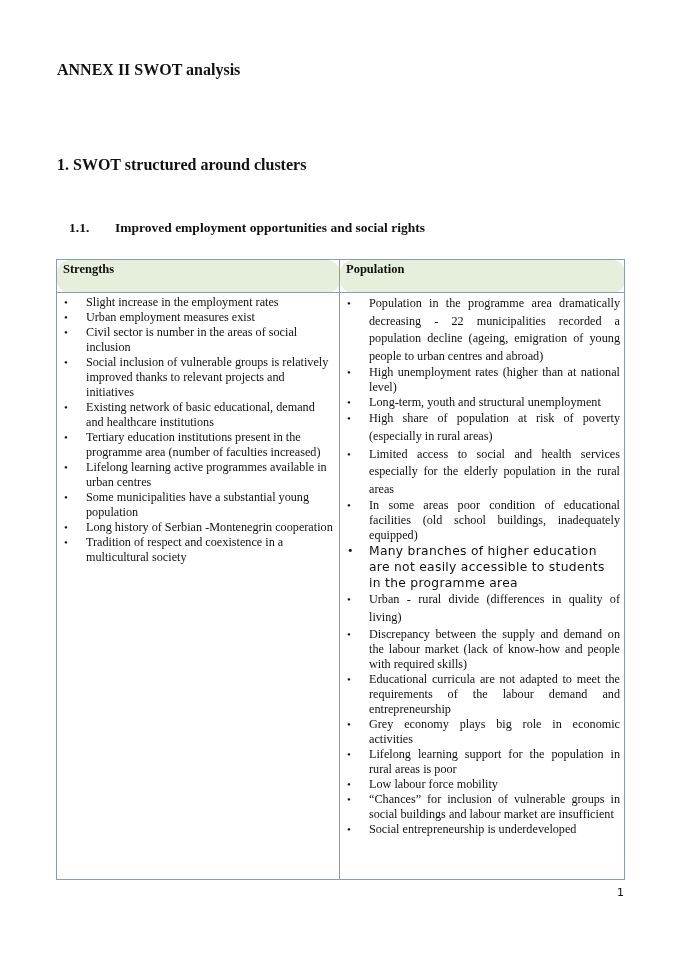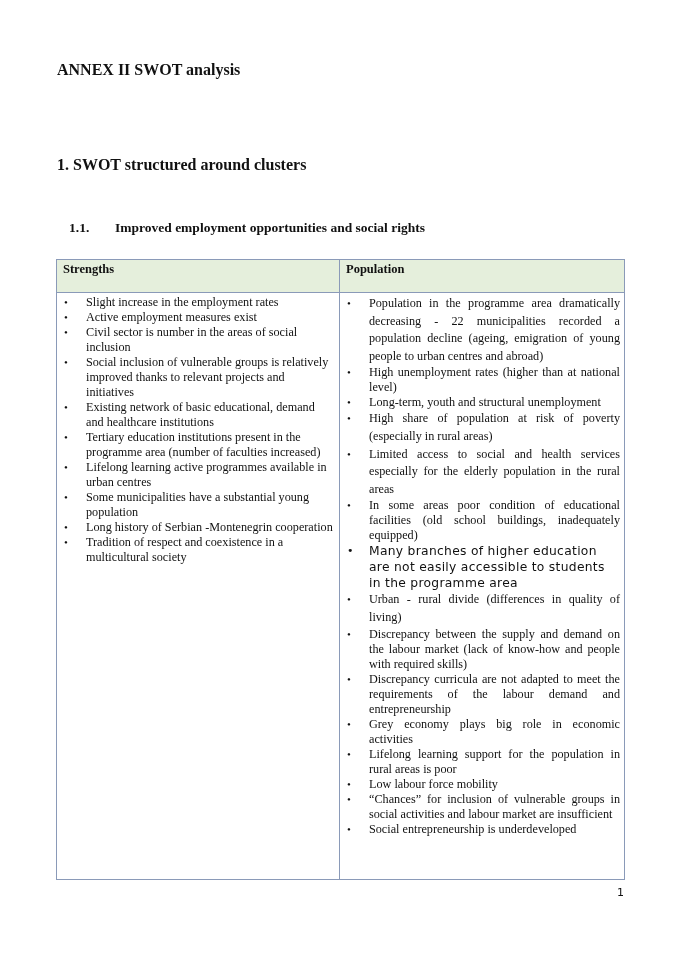--- a/index.html
+++ b/index.html
@@ -15,21 +15,21 @@
 
     table.swot {
       position: absolute; left: 56px; top: 259px; width: 568px;
       border-collapse: collapse; table-layout: fixed;
     }
     table.swot td, table.swot th {
       border: 1px solid #8a9ab8; vertical-align: top; padding: 0;
     }
     table.swot th {
       background: #e5efdc; text-align: left; font-size: 12.5px; font-weight: bold;
-      height: 30px; padding: 2px 6px 0 6px;
+      height: 30px; padding: 2px 6px 0 6px; border-radius: 13px;
     }
     col.c1 { width: 283px; }
     col.c2 { width: 285px; }
     ul.items { list-style: none; margin: 0; padding: 2px 4px 0 3px; }
     ul.items li { position: relative; padding-left: 26px; font-size: 12.2px; line-height: 15px; }
     ul.items li .bullet { position: absolute; left: 4px; top: 0; font-size: 11px; }
     .col-s { height: 586px; }
     .col-w ul.items li { text-align: justify; }
     .col-w ul.items li.tall { line-height: 17.6px; }
     .col-w ul.items li.sans { font-family: "DejaVu Sans", sans-serif; font-size: 12.3px; line-height: 16px; letter-spacing: 0.3px; text-align: left; }
@@ -55,21 +55,21 @@
     <tr>
       <th>Strengths</th>
       <th>Population</th>
     </tr>
   </thead>
   <tbody>
     <tr>
       <td class="col-s">
         <ul class="items">
           <li><span class="bullet">•</span><span>Slight increase in the employment rates</span></li>
-          <li><span class="bullet">•</span><span>Active employment measures exist</span></li>
+          <li><span class="bullet">•</span><span>Urban employment measures exist</span></li>
           <li><span class="bullet">•</span><span>Civil sector is number in the areas of social inclusion</span></li>
           <li><span class="bullet">•</span><span>Social inclusion of vulnerable groups is relatively improved thanks to relevant projects and initiatives</span></li>
           <li><span class="bullet">•</span><span>Existing network of basic educational, demand and healthcare institutions</span></li>
           <li><span class="bullet">•</span><span>Tertiary education institutions present in the programme area (number of faculties increased)</span></li>
           <li><span class="bullet">•</span><span>Lifelong learning active programmes available in urban centres</span></li>
           <li><span class="bullet">•</span><span>Some municipalities have a substantial young population</span></li>
           <li><span class="bullet">•</span><span>Long history of Serbian -Montenegrin cooperation</span></li>
           <li><span class="bullet">•</span><span>Tradition of respect and coexistence in a multicultural society</span></li>
         </ul>
       </td>
@@ -77,25 +77,25 @@
         <ul class="items">
           <li class="tall"><span class="bullet">•</span><span>Population in the programme area dramatically decreasing - 22 municipalities recorded a population decline (ageing, emigration of young people to urban centres and abroad)</span></li>
           <li><span class="bullet">•</span><span>High unemployment rates (higher than at national level)</span></li>
           <li><span class="bullet">•</span><span>Long-term, youth and structural unemployment</span></li>
           <li class="tall"><span class="bullet">•</span><span>High share of population at risk of poverty (especially in rural areas)</span></li>
           <li class="tall"><span class="bullet">•</span><span>Limited access to social and health services especially for the elderly population in the rural areas</span></li>
           <li><span class="bullet">•</span><span>In some areas poor condition of educational facilities (old school buildings, inadequately equipped)</span></li>
           <li class="sans"><span class="bullet">•</span><span>Many branches of higher education are not easily accessible to students in the programme area</span></li>
           <li class="tall"><span class="bullet">•</span><span>Urban - rural divide (differences in quality of living)</span></li>
           <li><span class="bullet">•</span><span>Discrepancy between the supply and demand on the labour market (lack of know-how and people with required skills)</span></li>
-          <li><span class="bullet">•</span><span>Discrepancy curricula are not adapted to meet the requirements of the labour demand and entrepreneurship</span></li>
+          <li><span class="bullet">•</span><span>Educational curricula are not adapted to meet the requirements of the labour demand and entrepreneurship</span></li>
           <li><span class="bullet">•</span><span>Grey economy plays big role in economic activities</span></li>
           <li><span class="bullet">•</span><span>Lifelong learning support for the population in rural areas is poor</span></li>
           <li><span class="bullet">•</span><span>Low labour force mobility</span></li>
-          <li><span class="bullet">•</span><span>“Chances” for inclusion of vulnerable groups in social activities and labour market are insufficient</span></li>
+          <li><span class="bullet">•</span><span>“Chances” for inclusion of vulnerable groups in social buildings and labour market are insufficient</span></li>
           <li><span class="bullet">•</span><span>Social entrepreneurship is underdeveloped</span></li>
         </ul>
       </td>
     </tr>
   </tbody>
 </table>
 
 <div class="page-num">1</div>
 
 </body></html>

